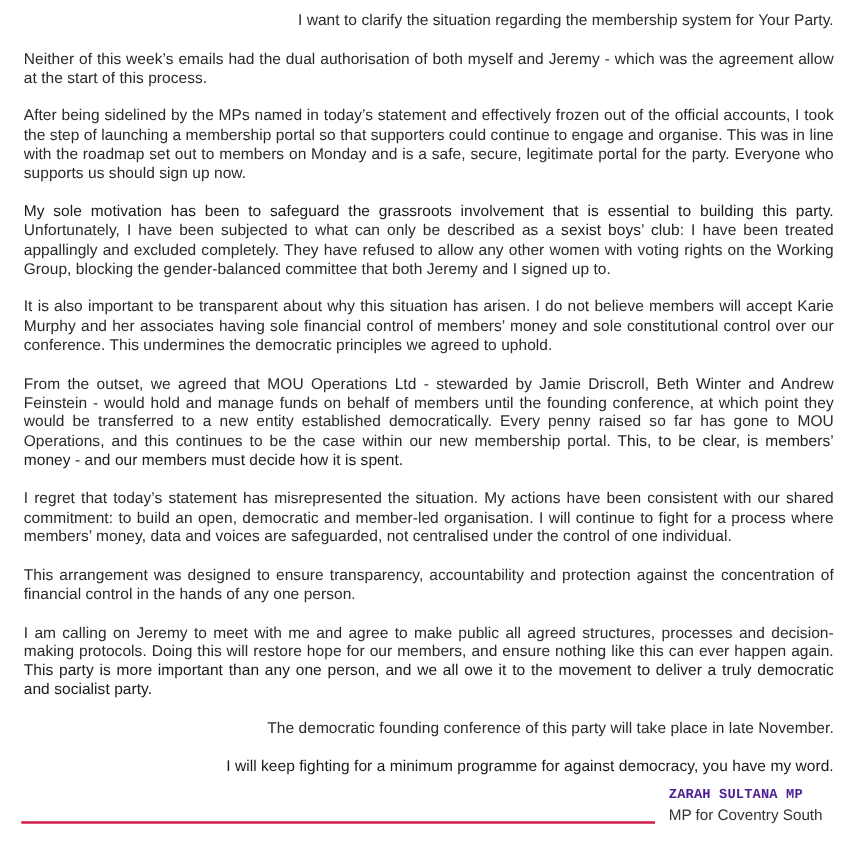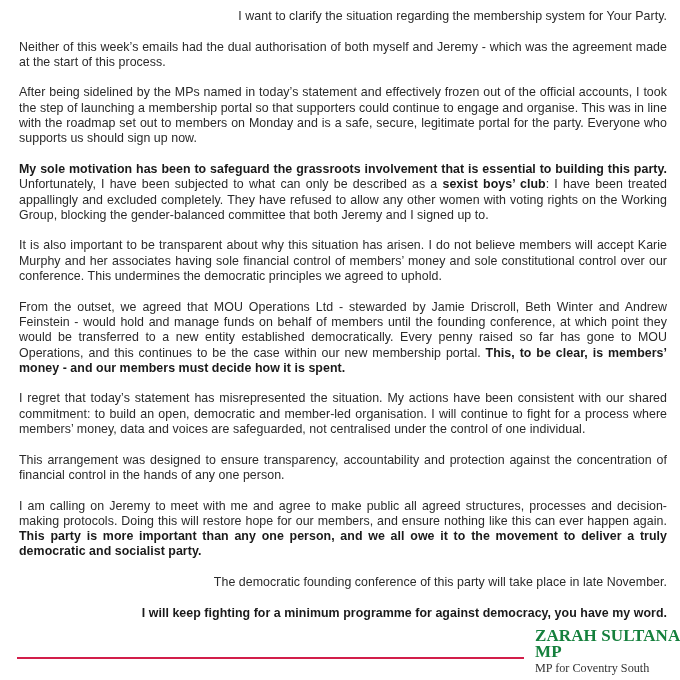--- a/index.html
+++ b/index.html
@@ -22,55 +22,55 @@
       width: 648px;
       font-size: 12.4px;
       line-height: 15.3px;
       letter-spacing: 0.05px;
     }
     .para {
       margin: 0 0 15.3px 0;
       text-align: justify;
     }
     .para.left { text-align: right; }
-    .para b, .para .bold { font-weight: bold; color: #1a1a1a; }
+    .para b, .para .bold { font-weight: normal; color: #1a1a1a; }
     .rule {
       position: absolute;
       left: 17px;
       top: 657px;
       width: 507px;
       height: 2px;
       background: #d21e4a;
     }
     .signature {
       position: absolute;
       left: 535px;
       top: 628px;
     }
     .sig-name {
-      font-family: Liberation Serif, serif;
+      font-family: Liberation Mono, monospace;
       font-weight: bold;
-      font-size: 17px;
-      color: #15803d;
+      font-size: 11px;
+      color: #4c1d95;
       line-height: 16px;
       letter-spacing: 0.1px;
     }
     .sig-title {
-      font-family: Liberation Serif, serif;
+      font-family: Liberation Sans, sans-serif;
       font-size: 12.2px;
       color: #333333;
       line-height: 16px;
     }
   </style>
 </head>
 <body>
 
 <div class="doc" id="doc">
     <p class="para left"><span>I want to clarify the situation regarding the membership system for Your Party.</span></p>
-    <p class="para"><span>Neither of this week’s emails had the dual authorisation of both myself and Jeremy - which was the agreement made at the start of this process.</span></p>
+    <p class="para"><span>Neither of this week’s emails had the dual authorisation of both myself and Jeremy - which was the agreement allow at the start of this process.</span></p>
     <p class="para"><span>After being sidelined by the MPs named in today’s statement and effectively frozen out of the official accounts, I took the step of launching a membership portal so that supporters could continue to engage and organise. This was in line with the roadmap set out to members on Monday and is a safe, secure, legitimate portal for the party. Everyone who supports us should sign up now.</span></p>
     <p class="para"><b>My sole motivation has been to safeguard the grassroots involvement that is essential to building this party.</b><span> Unfortunately, I have been subjected to what can only be described as a </span><b>sexist boys’ club</b><span>: I have been treated appallingly and excluded completely. They have refused to allow any other women with voting rights on the Working Group, blocking the gender-balanced committee that both Jeremy and I signed up to.</span></p>
     <p class="para"><span>It is also important to be transparent about why this situation has arisen. I do not believe members will accept Karie Murphy and her associates having sole financial control of members’ money and sole constitutional control over our conference. This undermines the democratic principles we agreed to uphold.</span></p>
     <p class="para"><span>From the outset, we agreed that MOU Operations Ltd - stewarded by Jamie Driscroll, Beth Winter and Andrew Feinstein - would hold and manage funds on behalf of members until the founding conference, at which point they would be transferred to a new entity established democratically. Every penny raised so far has gone to MOU Operations, and this continues to be the case within our new membership portal. </span><b>This, to be clear, is members’ money - and our members must decide how it is spent.</b></p>
     <p class="para"><span>I regret that today’s statement has misrepresented the situation. My actions have been consistent with our shared commitment: to build an open, democratic and member-led organisation. I will continue to fight for a process where members’ money, data and voices are safeguarded, not centralised under the control of one individual.</span></p>
     <p class="para"><span>This arrangement was designed to ensure transparency, accountability and protection against the concentration of financial control in the hands of any one person.</span></p>
     <p class="para"><span>I am calling on Jeremy to meet with me and agree to make public all agreed structures, processes and decision-making protocols. Doing this will restore hope for our members, and ensure nothing like this can ever happen again. </span><b>This party is more important than any one person, and we all owe it to the movement to deliver a truly democratic and socialist party.</b></p>
     <p class="para left"><span>The democratic founding conference of this party will take place in late November.</span></p>
     <p class="para left"><b>I will keep fighting for a minimum programme for against democracy, you have my word.</b></p>
   </div>

